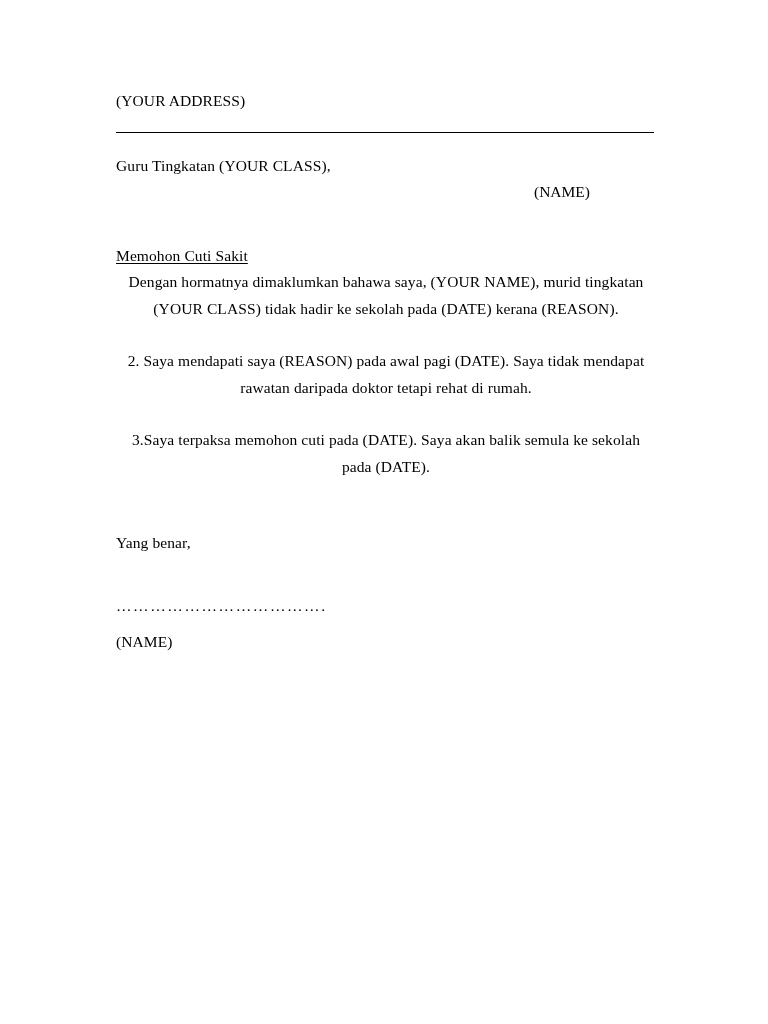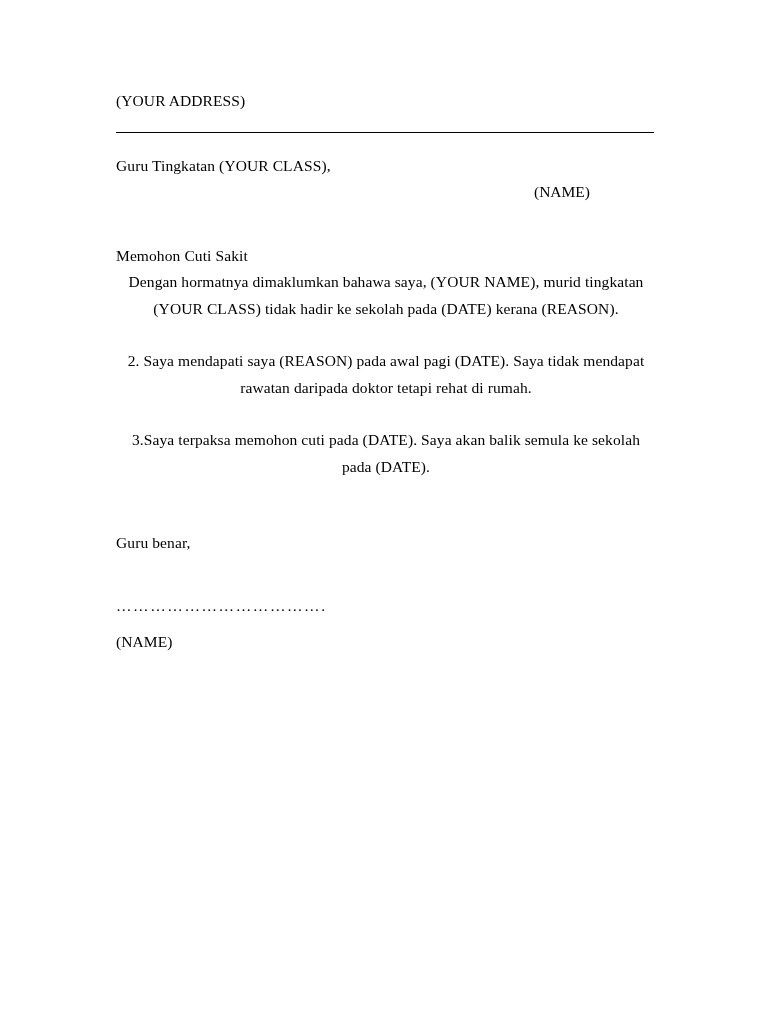--- a/index.html
+++ b/index.html
@@ -48,20 +48,21 @@
     border-top: 1px solid #000000;
     margin: 17px 0 20px 0;
   }
   .date-line {
     font-size: 15.5px;
     line-height: 26.5px;
     text-align: left;
     padding-left: 418px;
   }
   .underline-text {
+    text-decoration: underline;
     text-underline-offset: 2px;
   }
   .sig-dots {
     font-size: 15.5px;
     line-height: 20px;
     letter-spacing: 1.6px;
     color: #000000;
   }
 </style>
 </head>
@@ -95,21 +96,21 @@
 
     <div class="gap-lg"></div>
 
     <div class="para">3.Saya terpaksa memohon cuti pada (DATE). Saya akan balik semula ke sekolah pada (DATE).</div>
 
     <div class="gap-lg"></div>
 
 
     <div class="gap-md"></div>
 
-    <div class="line">Guru benar,</div>
+    <div class="line">Yang benar,</div>
 
     <div class="gap-lg"></div>
     <div class="gap-sm"></div>
 
     <div class="sig-dots">……………………………….</div>
 
     <div class="gap-sm"></div>
 
     <div class="line">(NAME)</div>
 

